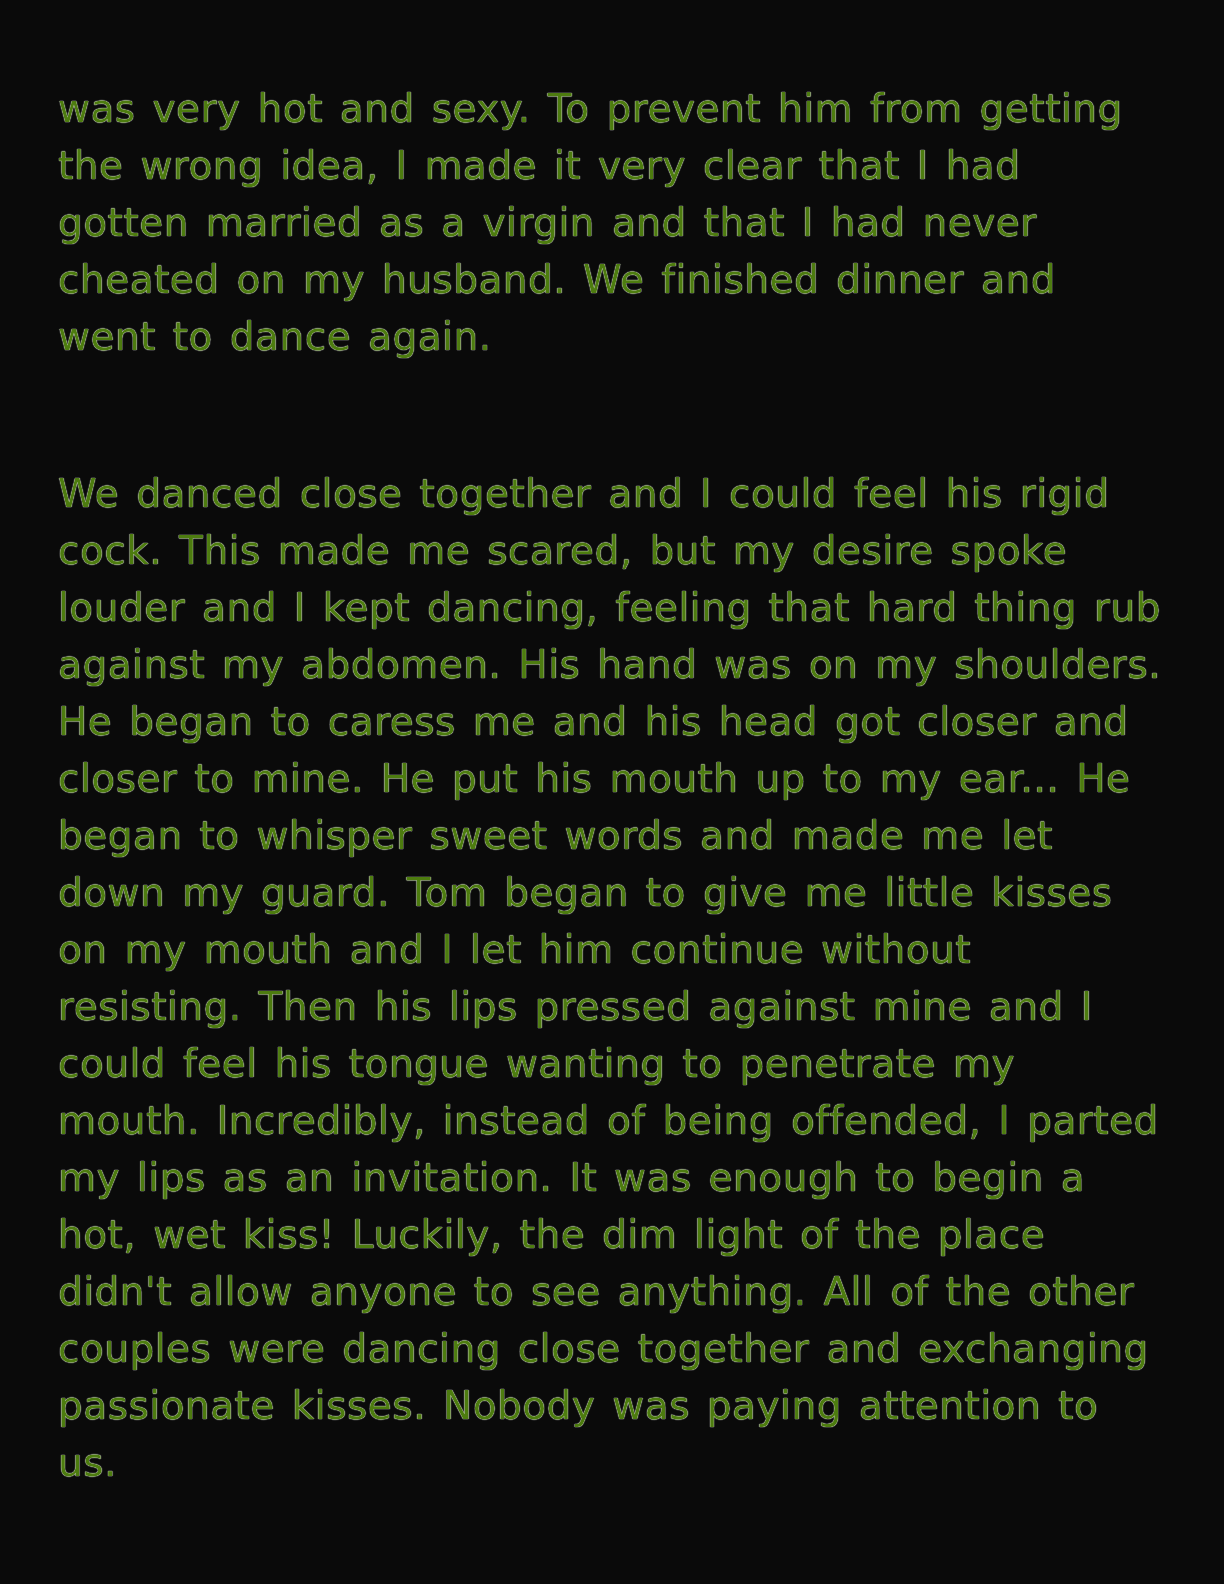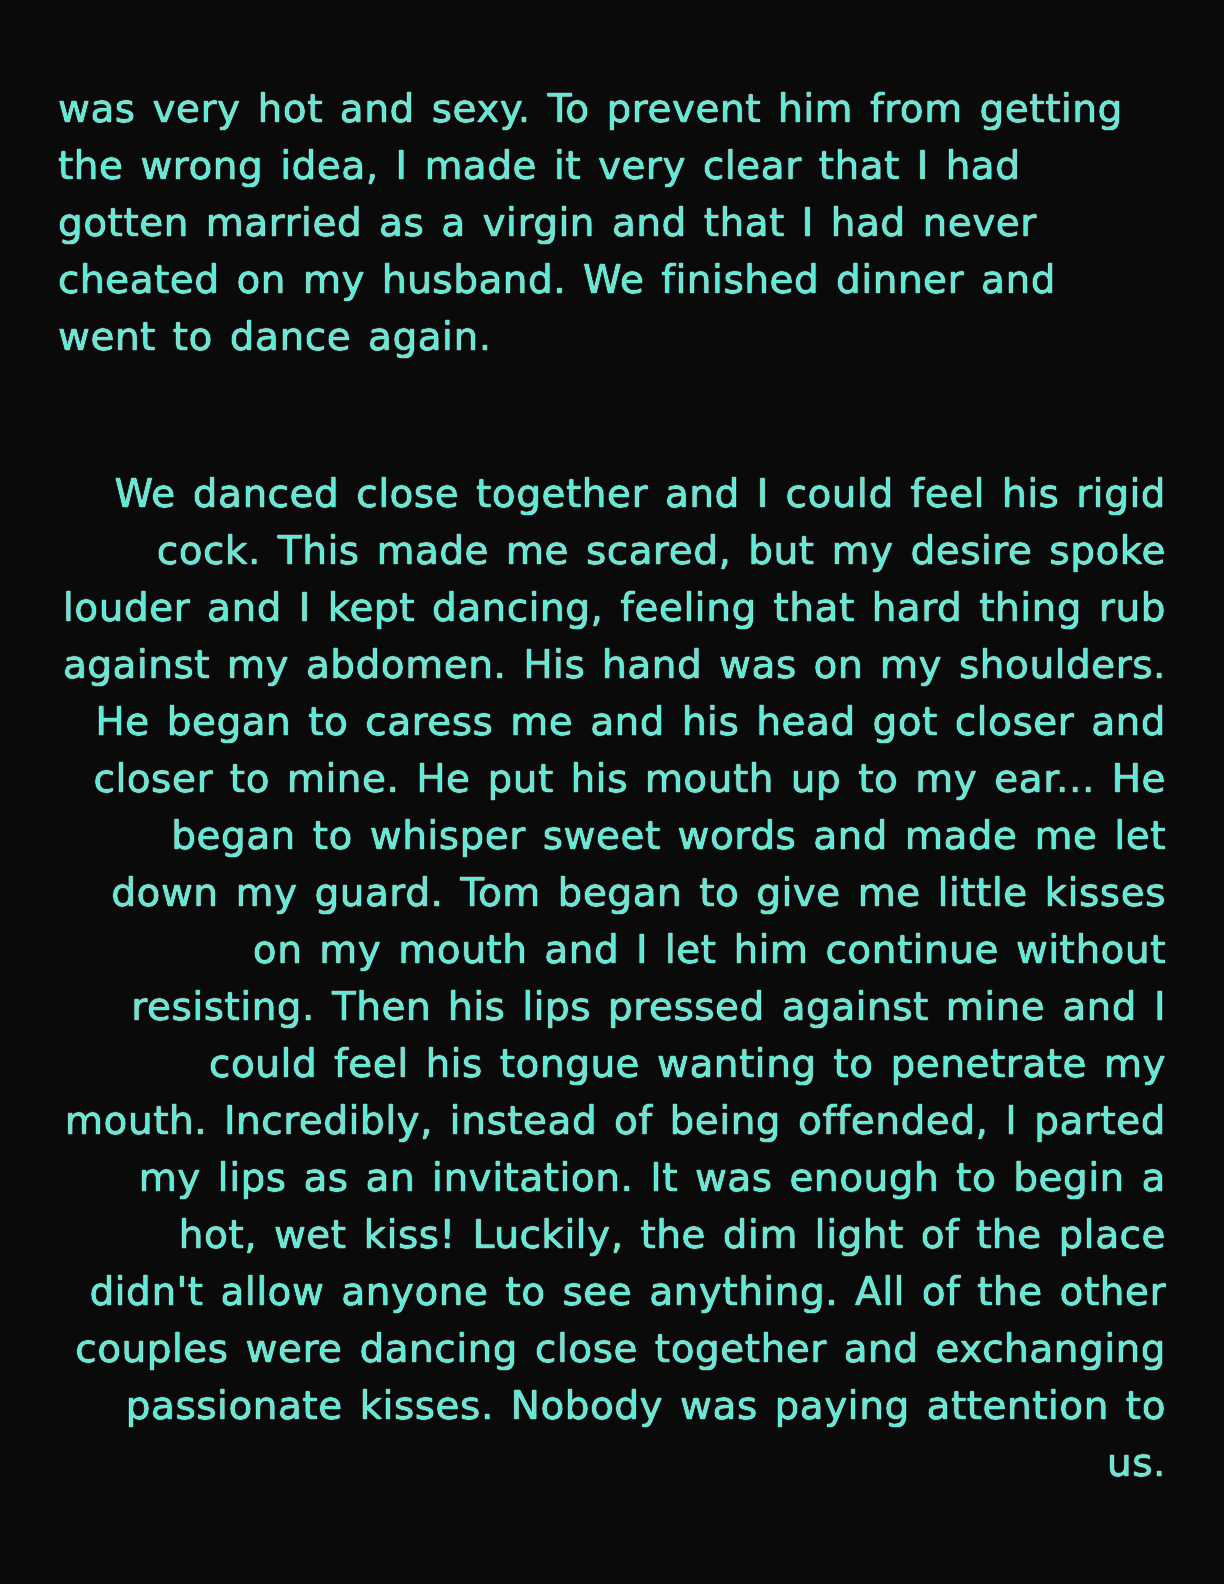--- a/index.html
+++ b/index.html
@@ -14,35 +14,34 @@
     font-family: "DejaVu Sans", "Liberation Sans", sans-serif;
   }
   .page {
     box-sizing: border-box;
     width: 1224px;
     height: 1584px;
     background: #0a0a0a;
     padding: 80px 58px 40px 58px;
   }
   .story {
-    color: #5eead4;
+    color: #4d7c0f;
   }
   .story p {
     margin: 0 0 100px 0;
     font-size: 39px;
     line-height: 57px;
     letter-spacing: 0.5px;
     word-spacing: 4px;
     text-align: left;
     
     text-shadow: 0 0 1px #ffffff, 0 0 1px #ffffff;
   }
   .story p:last-child {
     margin-bottom: 0;
-    text-align: right;
   }
 </style>
 </head>
 <body>
 
 <div class="page">
   <div class="story">
     <p>was very hot and sexy. To prevent him from getting the wrong idea, I made it very clear that I had gotten married as a virgin and that I had never cheated on my husband. We finished dinner and went to dance again.</p>
     <p>We danced close together and I could feel his rigid cock. This made me scared, but my desire spoke louder and I kept dancing, feeling that hard thing rub against my abdomen. His hand was on my shoulders. He began to caress me and his head got closer and closer to mine. He put his mouth up to my ear... He began to whisper sweet words and made me let down my guard. Tom began to give me little kisses on my mouth and I let him continue without resisting. Then his lips pressed against mine and I could feel his tongue wanting to penetrate my mouth. Incredibly, instead of being offended, I parted my lips as an invitation. It was enough to begin a hot, wet kiss! Luckily, the dim light of the place didn't allow anyone to see anything. All of the other couples were dancing close together and exchanging passionate kisses. Nobody was paying attention to us.</p>
 

